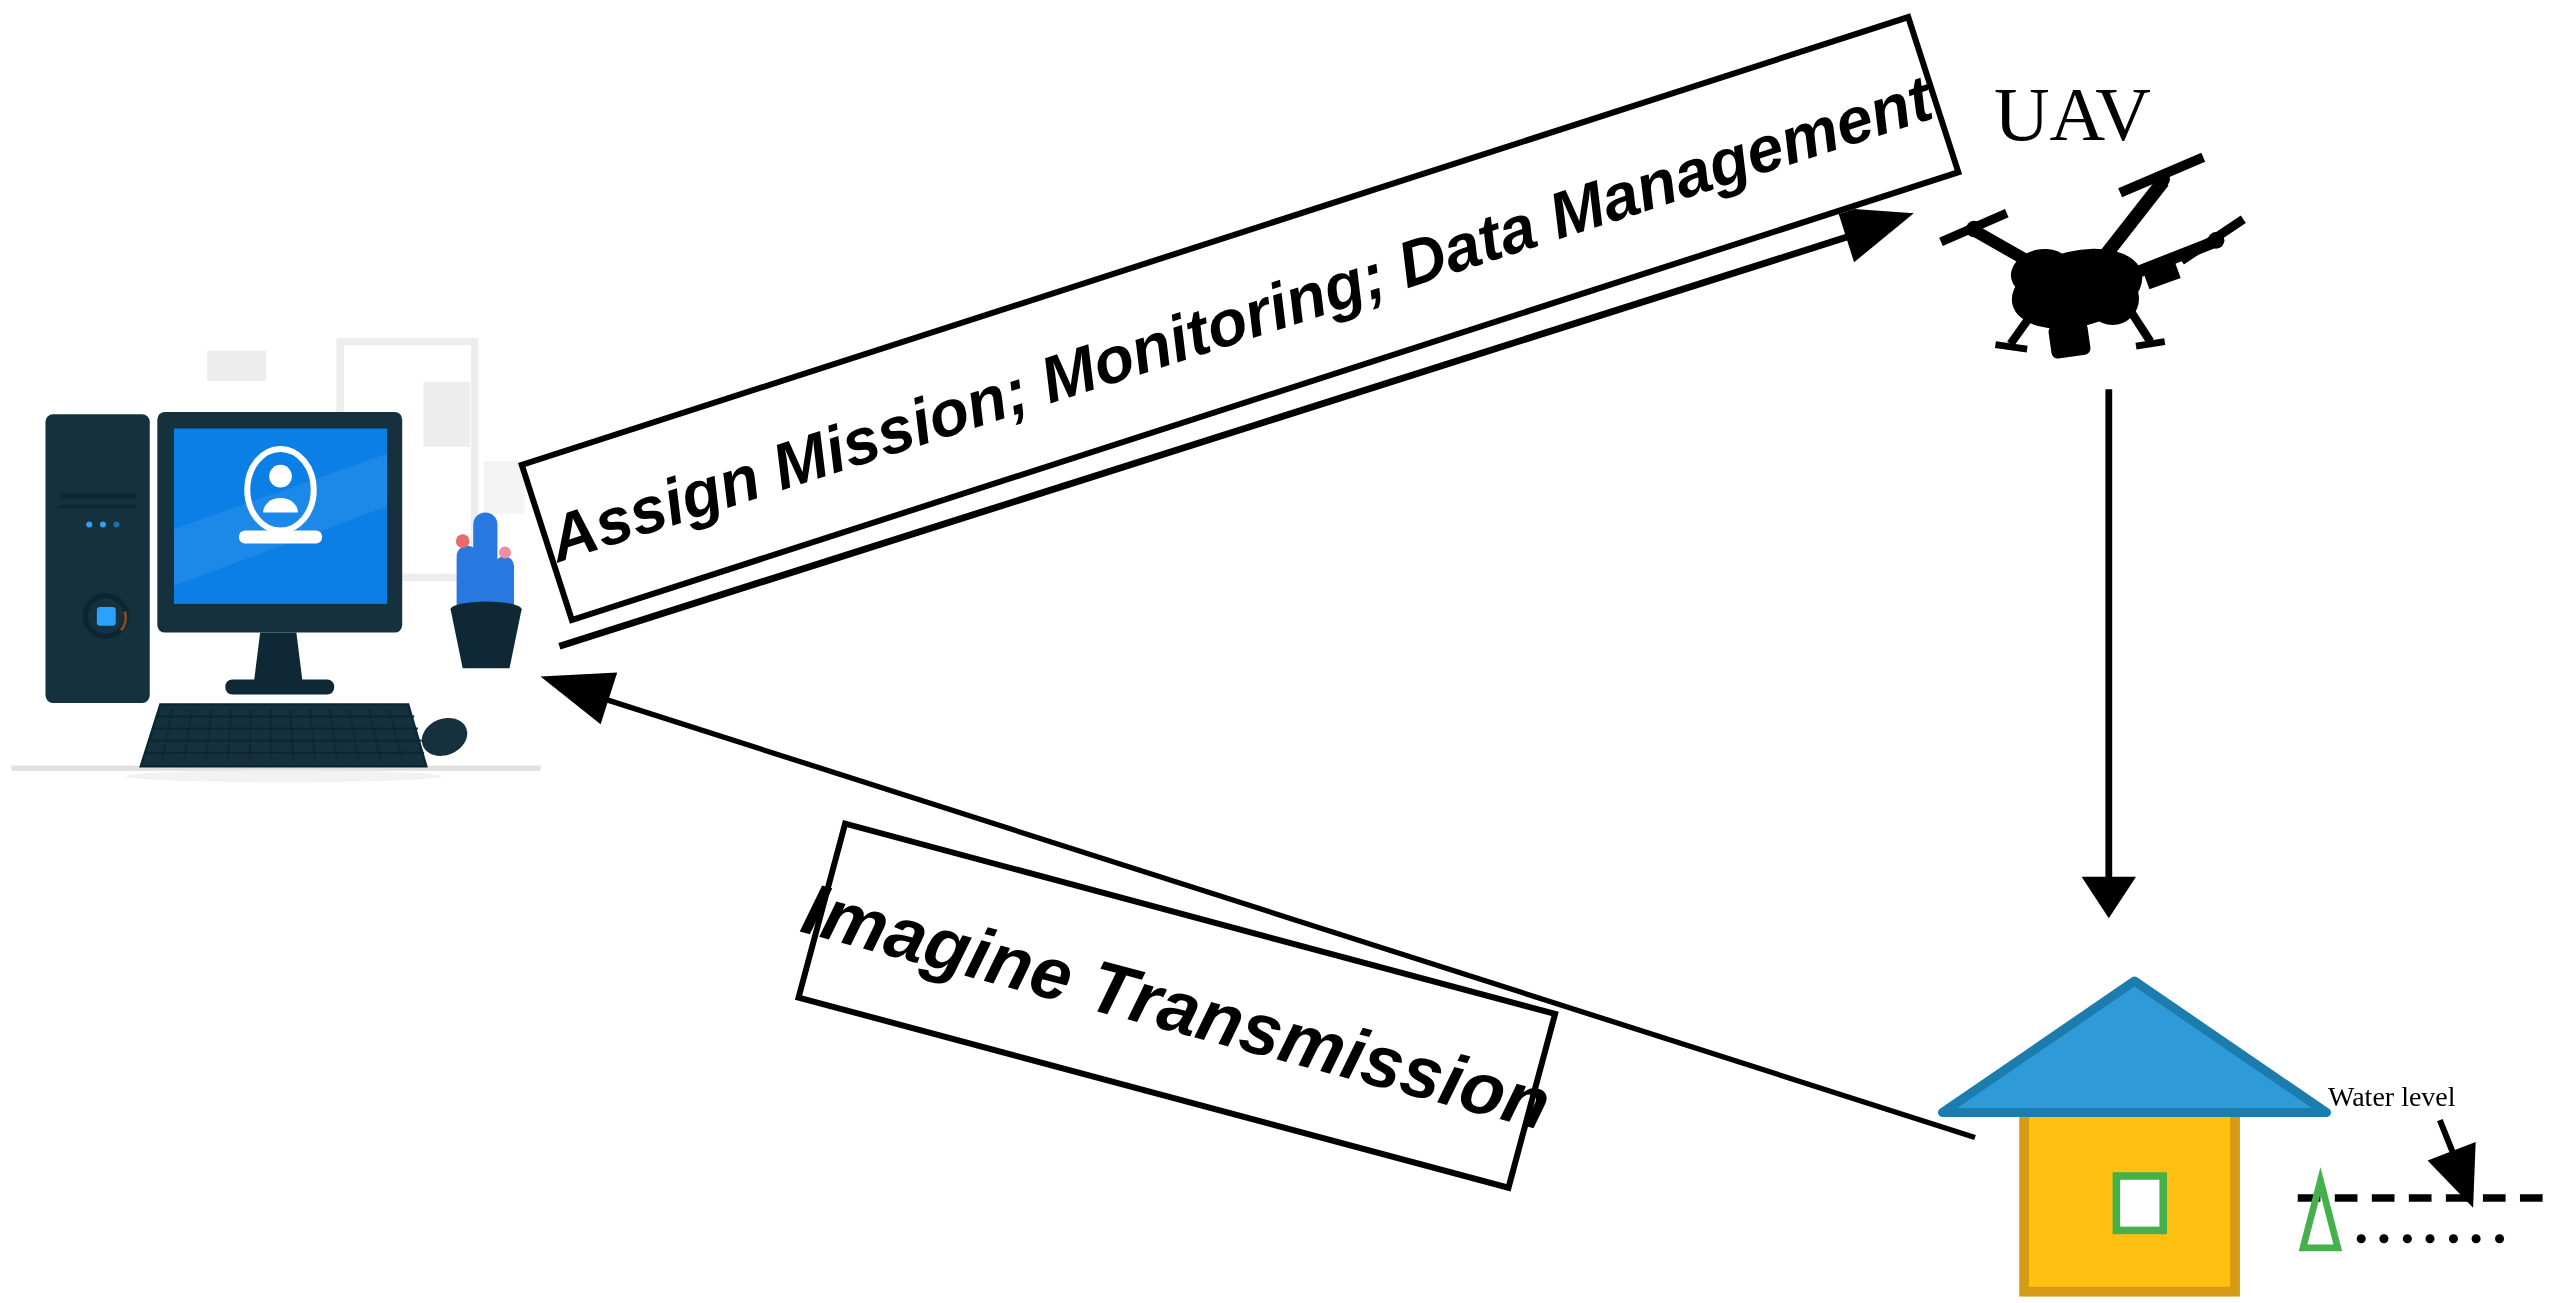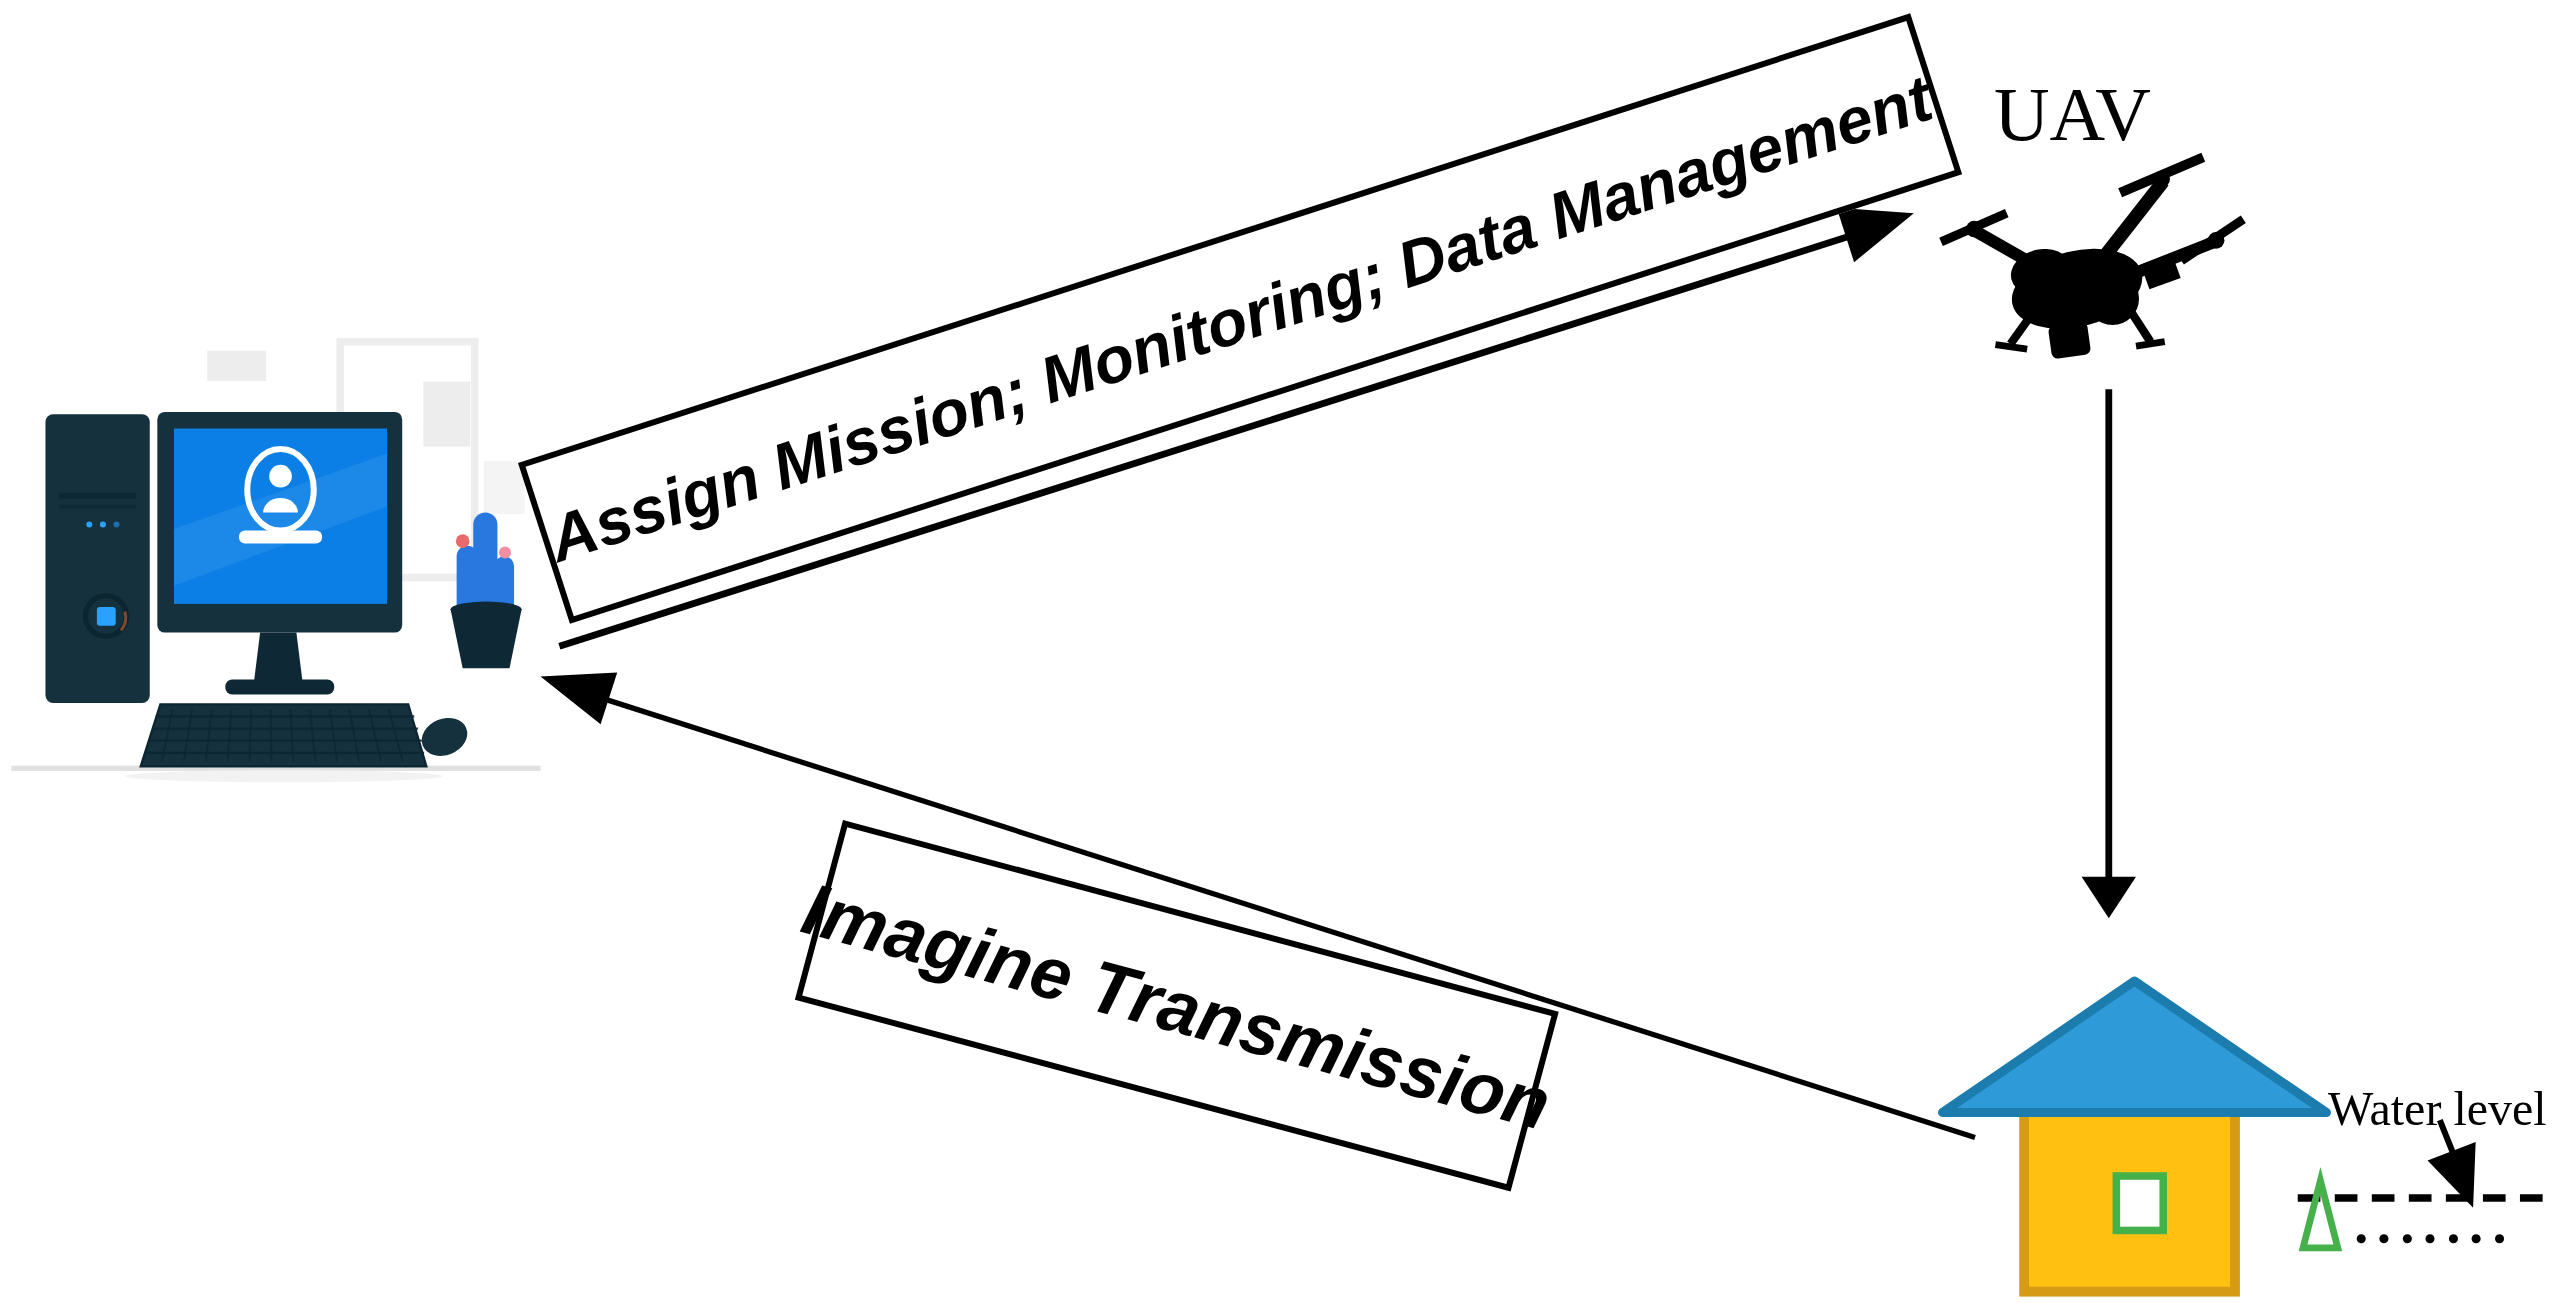--- a/index.html
+++ b/index.html
@@ -10,21 +10,21 @@
   .tilt-box{position:absolute;background:#fff;border:6.8px solid #000;
             display:flex;align-items:center;justify-content:center;
             transform-origin:top left;white-space:nowrap;}
   .box1{left:518px;top:463px;width:1451px;height:157px;transform:rotate(-17.9deg);}
   .box2{left:843px;top:820px;width:729px;height:174px;transform:rotate(15deg);border-width:6px;}
   .box-label{font-style:italic;font-weight:bold;color:#000;}
   .box1 .box-label{font-size:65px;}
   .box2 .box-label{font-size:73px;}
   .serif-label{position:absolute;font-family:"Liberation Serif",serif;color:#000;white-space:nowrap;}
   .uav-label{left:1994px;top:70px;font-size:77px;}
-  .water-label{left:2328px;top:1081px;font-size:48px;}
+  .water-label{left:2328px;top:1081px;font-size:28px;}
   
   .ln{stroke:#000;fill:none;}
   .hd{fill:#000;stroke:none;}
   .roof{fill:var(--roof-fill,#2E9AD8);stroke:var(--roof-border,#1C7CAD);stroke-width:12;stroke-linejoin:round;}
   .house-body{fill:var(--house-fill,#FFC012);stroke:var(--house-border,#D59B15);stroke-width:13;}
   .window{fill:#fff;stroke:var(--window-green,#46B14B);stroke-width:10;}
   .gauge{fill:none;stroke:var(--water-marker-green,#46B14B);stroke-width:9;stroke-linejoin:miter;}
   .navy{fill:var(--device-navy,#16313E);}
   .navy-dark{fill:var(--device-navy-dark,#0F2835);}
   .screen{fill:var(--screen-blue,#0B7FE6);}

